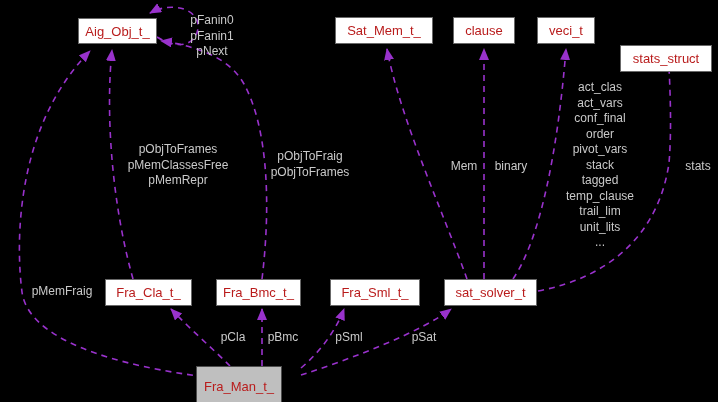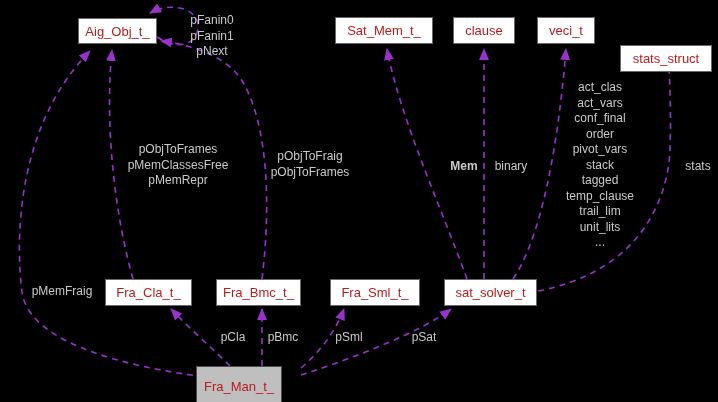--- a/index.html
+++ b/index.html
@@ -38,21 +38,21 @@
   #n-cla   {left:105px; top:279px; width:87px; height:27px;}
   #n-bmc   {left:216px; top:279px; width:85px; height:27px;}
   #n-sml   {left:330px; top:279px; width:90px; height:27px;}
   #n-solver{left:444px; top:279px; width:93px; height:27px;}
   #n-man   {left:196px; top:366px; width:86px; height:41px;}
   
   #l-self    {left:184px; top:7px;   width:56px;margin-top:6px;}
   #l-memcls  {left:120px; top:142px; width:116px;}
   #l-objto   {left:264px; top:149px; width:92px;}
   #l-memfraig{left:23px;  top:284px; width:78px;}
-  #l-mem     {left:444px; top:159px; width:40px;font-weight:bold;}
+  #l-mem     {left:444px; top:159px; width:40px;}
   #l-binary  {left:488px; top:159px; width:46px;}
   #l-veci    {left:556px; top:80px;  width:88px;}
   #l-stats   {left:678px; top:159px; width:40px;}
   #l-pcla    {left:212px; top:330px; width:42px;}
   #l-pbmc    {left:260px; top:330px; width:46px;}
   #l-psml    {left:328px; top:330px; width:42px;}
   #l-psat    {left:402px; top:330px; width:44px;}
 </style>
 </head>
 <body>

